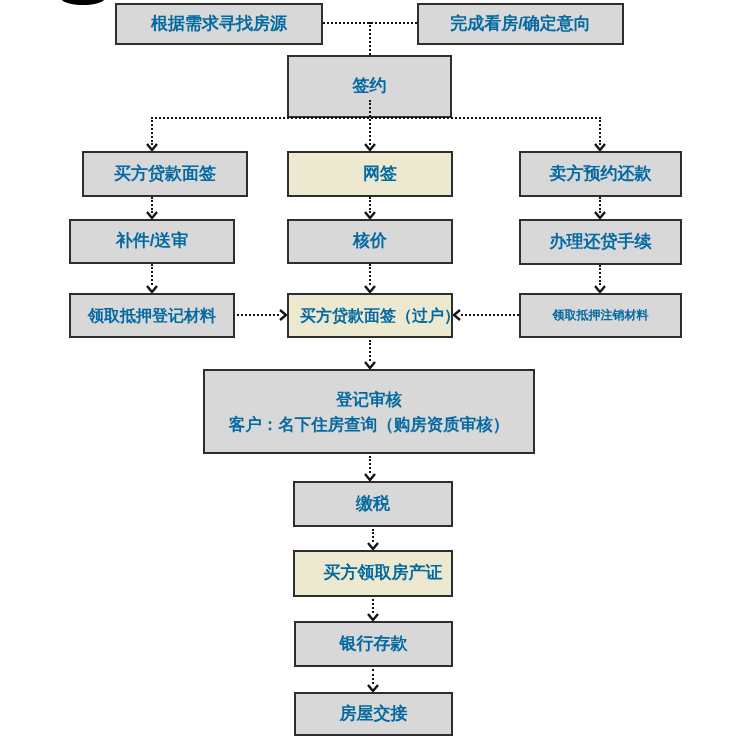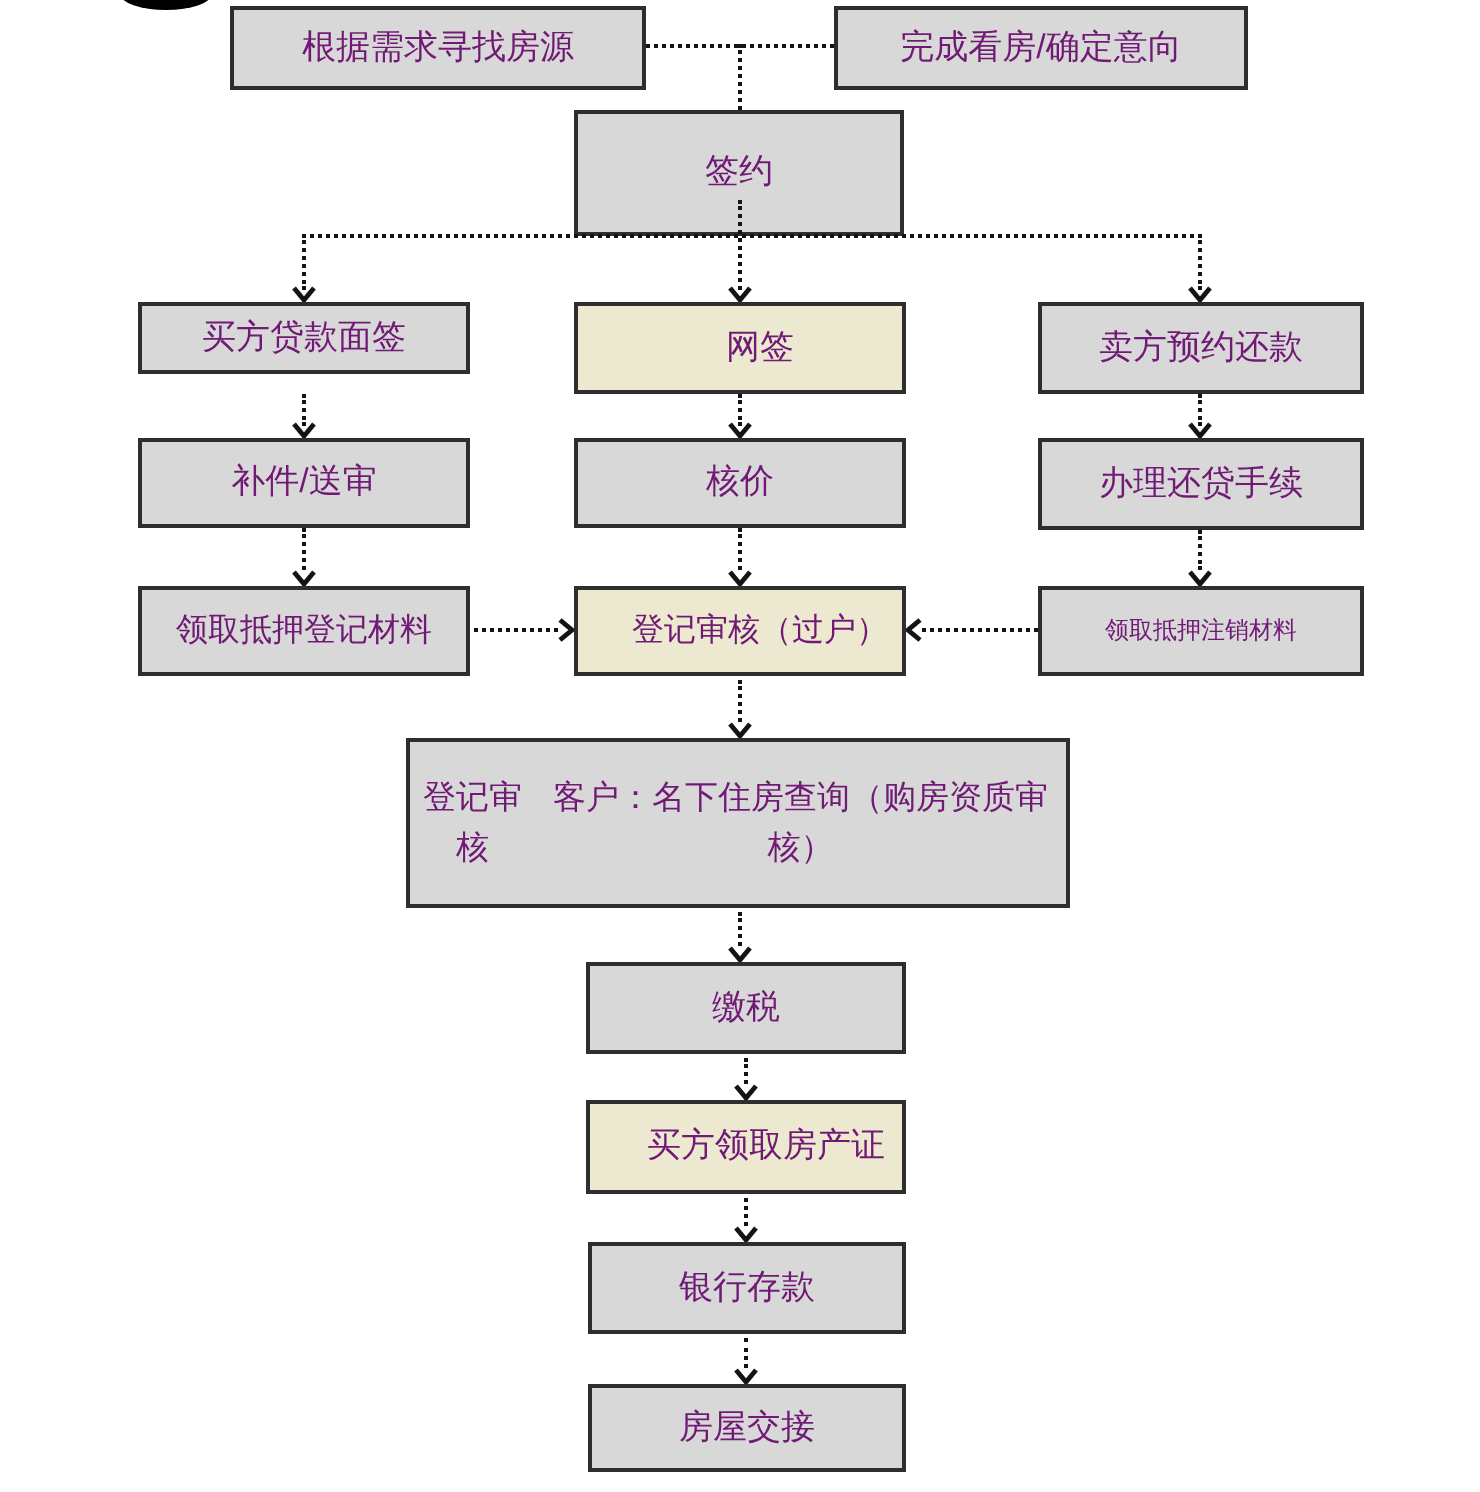--- a/index.html
+++ b/index.html
@@ -9,27 +9,27 @@
     background:#ffffff;
     overflow:hidden;
     font-family:"Liberation Sans","DejaVu Sans",sans-serif;
   }
   .node {
     position:absolute;
     box-sizing:border-box;
     border:2px solid var(--border,#2e2e2e);
     background:var(--node-fill,#d8d8d8);
     display:flex; align-items:center; justify-content:center;
-    font-weight:normal; font-size:17px; color:#701a75;
+    font-weight:bold; font-size:17px; color:#0369a1;
     text-align:center; line-height:1.2;
     white-space:nowrap;
   }
   .node.highlight { background:var(--highlight-fill,#ece9d0);padding-left:20px; }
   .node.multiline {
-    flex-direction:row; justify-content:center;
+    flex-direction:column; justify-content:center;
     font-size:16.5px; line-height:25px; white-space:normal;
   }
   .vline { position:absolute; width:0; border-left:2px dotted var(--connector,#141414); }
   .hline { position:absolute; height:0; border-top:2px dotted var(--connector,#141414); }
   .arrow { position:absolute; display:block; }
   .decor-circle {
     position:absolute; left:60px; top:-11px;
     width:46px; height:16px;
     background:#000; border-radius:50%;
   }
@@ -40,35 +40,35 @@
 <div id="canvas">
 
   <div class="decor-circle"></div>
 
   <div class="node" style="left:115px;top:3px;width:208px;height:42px">根据需求寻找房源</div>
 
   <div class="node" style="left:417px;top:3px;width:207px;height:42px">完成看房/确定意向</div>
 
   <div class="node" style="left:287px;top:55px;width:165px;height:63px">签约</div>
 
-  <div class="node" style="left:69px;top:151px;width:166px;height:36px">买方贷款面签</div>
+  <div class="node" style="left:82px;top:151px;width:166px;height:46px">买方贷款面签</div>
 
   <div class="node highlight" style="left:287px;top:151px;width:166px;height:46px">网签</div>
 
   <div class="node" style="left:519px;top:151px;width:163px;height:46px">卖方预约还款</div>
 
   <div class="node" style="left:69px;top:219px;width:166px;height:45px">补件/送审</div>
 
   <div class="node" style="left:519px;top:219px;width:163px;height:46px">办理还贷手续</div>
 
   <div class="node" style="left:287px;top:219px;width:166px;height:45px">核价</div>
 
   <div class="node" style="left:69px;top:293px;width:166px;height:45px;font-size:16px">领取抵押登记材料</div>
 
-  <div class="node highlight" style="left:287px;top:293px;width:166px;height:45px;font-size:16px">登记审核（过户）</div>
+  <div class="node highlight" style="left:287px;top:293px;width:166px;height:45px;font-size:16px">买方贷款面签（过户）</div>
 
   <div class="node" style="left:519px;top:293px;width:163px;height:45px;font-size:12px">领取抵押注销材料</div>
 
   <div class="node multiline" style="left:203px;top:369px;width:332px;height:85px">
     <div>登记审核</div>
     <div>客户：名下住房查询（购房资质审核）</div>
   </div>
 
   <div class="node" style="left:293px;top:481px;width:160px;height:46px">缴税</div>
 

